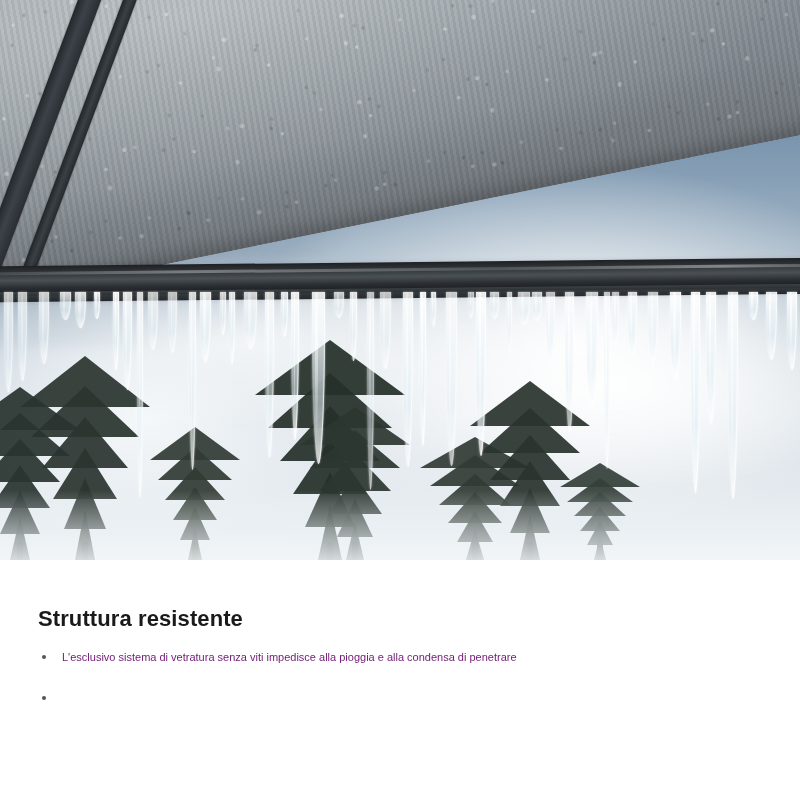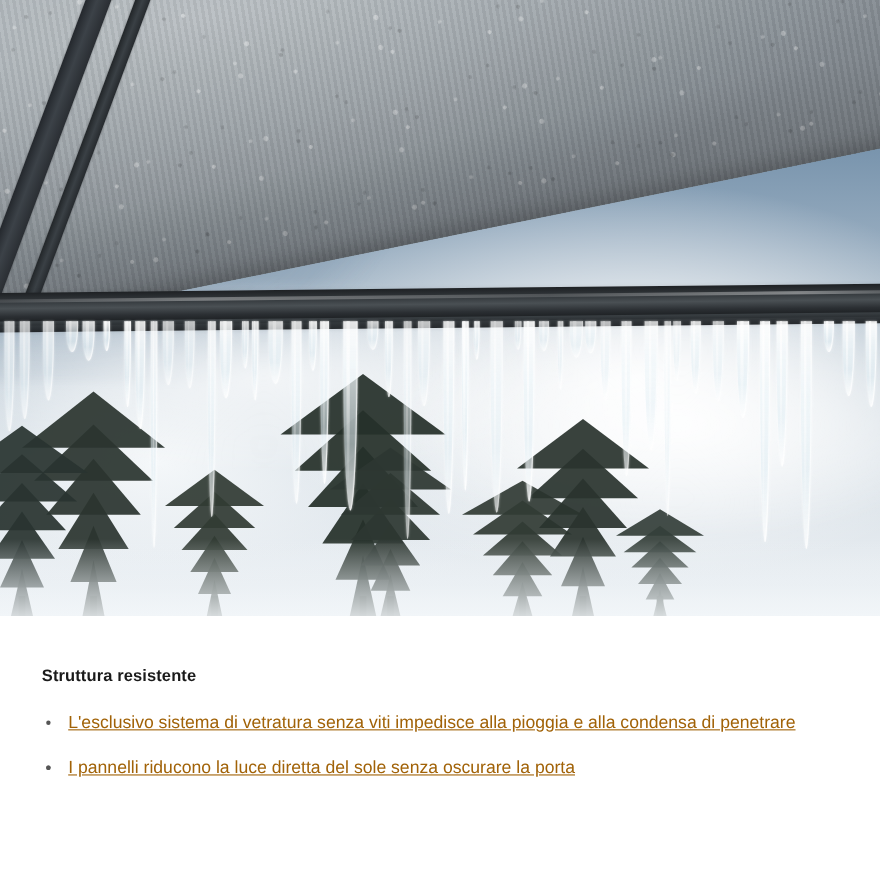--- a/index.html
+++ b/index.html
@@ -228,42 +228,41 @@
     top: 560px;
     width: 800px;
     height: 240px;
     background: #ffffff;
     padding: 0;
   }
   .heading {
     position: absolute;
     left: 38px;
     top: 46px;
-    font-size: 15px;
+    font-size: 22px;
     font-weight: bold;
     color: #1a1a1a;
     letter-spacing: 0.1px;
   }
   .bullets {
     position: absolute;
     left: 40px;
     top: 88px;
     width: 740px;
     list-style: none;
     margin: 0;
     padding: 0;
   }
   .bullets li {
     position: relative;
     padding-left: 22px;
     margin-bottom: 22px;
-    font-size: 16px;
+    font-size: 11px;
     line-height: 19px;
-    color: #a16207;
-    text-decoration: underline;
+    color: #701a75;
   }
   .bullets li .dot {
     position: absolute;
     left: 2px;
     top: 7px;
     width: 4px;
     height: 4px;
     background: #555;
     border-radius: 50%;
   }
@@ -424,20 +423,16 @@
   <div class="content">
     <div class="heading">Struttura resistente</div>
     <ul class="bullets">
       <li>
         <span class="dot"></span>
         <span>L'esclusivo sistema di vetratura senza viti impedisce alla pioggia e alla condensa di penetrare</span>
       </li>
       <li>
         <span class="dot"></span>
       </li>
-      <li>
-        <span class="dot"></span>
-        <span>I pannelli riducono la luce diretta del sole senza oscurare la porta</span>
-      </li>
     </ul>
   </div>
 
 </div>
 
 </body></html>

